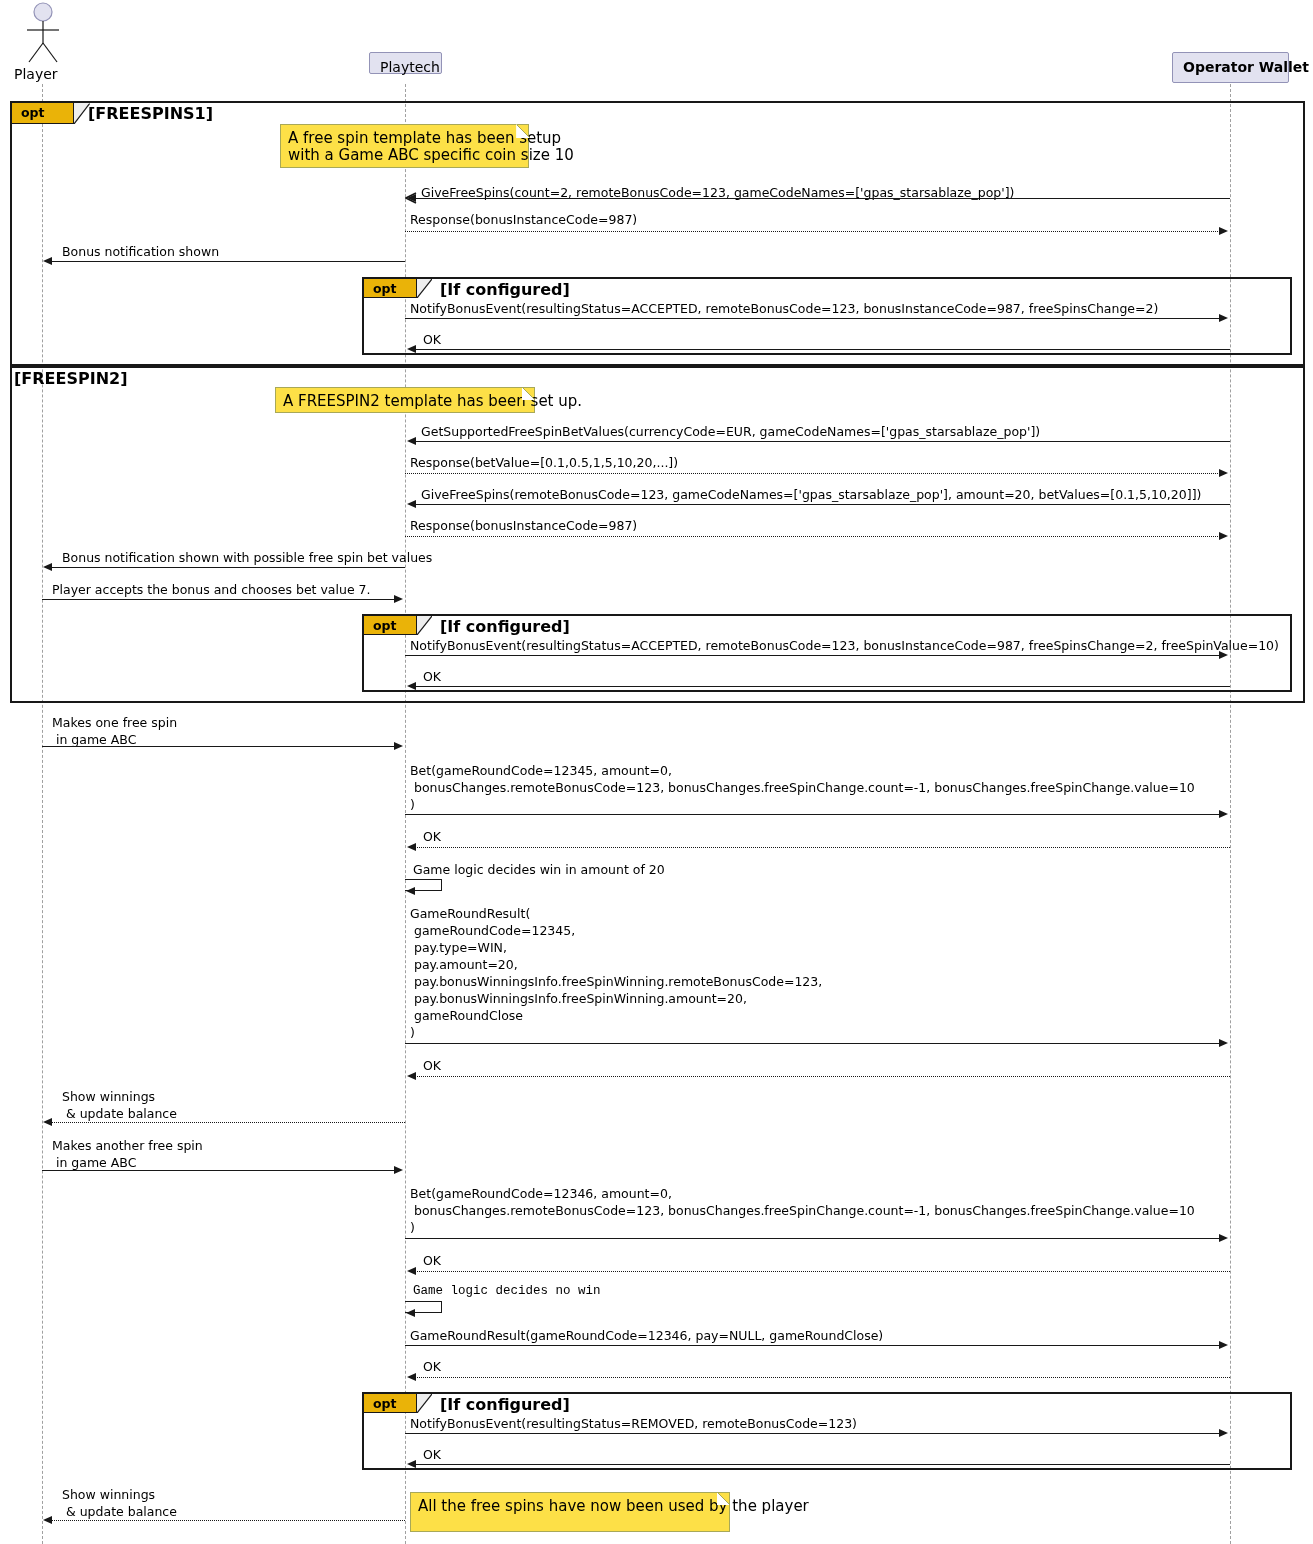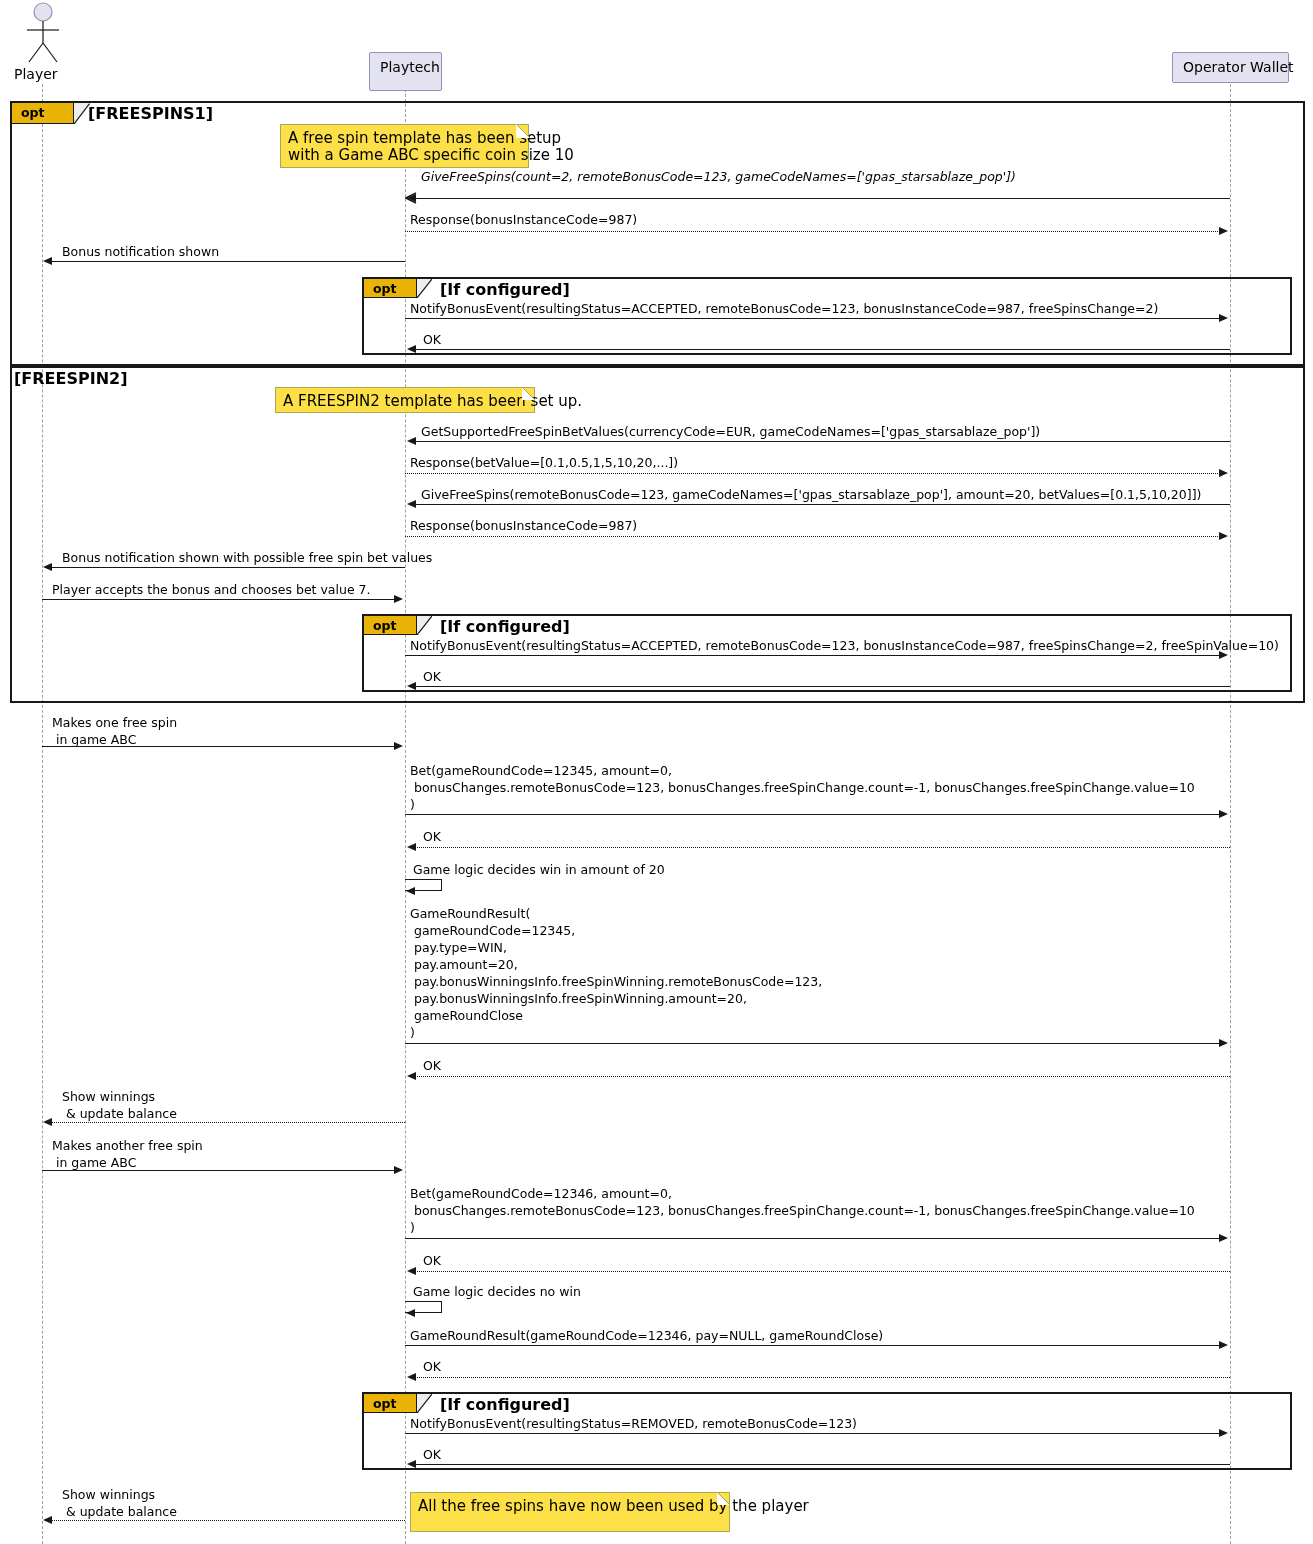--- a/index.html
+++ b/index.html
@@ -137,42 +137,42 @@
 
   <svg class="abs" style="left:22px; top:2px; width:42px; height:62px;" viewBox="0 0 42 62">
     <circle cx="21" cy="10" r="9" fill="#E2E2F0" stroke="#9393B7" stroke-width="1.2"></circle>
     <line x1="21" y1="19" x2="21" y2="41" stroke="#181818" stroke-width="1.2"></line>
     <line x1="5" y1="28" x2="37" y2="28" stroke="#181818" stroke-width="1.2"></line>
     <line x1="21" y1="41" x2="7" y2="60" stroke="#181818" stroke-width="1.2"></line>
     <line x1="21" y1="41" x2="35" y2="60" stroke="#181818" stroke-width="1.2"></line>
   </svg>
   <div class="actor-label" style="left:14px; top:66px;">Player</div>
 
-  <div class="participant" style="left:369px; top:52px; width:73px; height:39px;">Playtech</div>
-
-  <div class="participant" style="left:1172px; top:52px; width:117px; height:31px;">Operator Wallet</div>
+  <div class="participant" style="left:369px; top:52px; width:73px; height:22px;">Playtech</div>
+
+  <div class="participant" style="left:1172px; top:52px; width:117px; height:31px;font-weight:bold;">Operator Wallet</div>
 
   <div class="fragment" style="left:10px; top:101px; width:1295px; height:265px;"></div>
   <div class="fragment-tab" style="left:12px; top:103px; width:62px; height:21px;">opt</div>
   <svg class="fragment-tab-corner" style="left:74px; top:103px; width:16px; height:21px;" viewBox="0 0 16 21">
     <path d="M0,0 L16,0 L0,21 Z" fill="#EEEEEE" stroke="none"></path>
     <path d="M16,0 L0,21" stroke="#181818" stroke-width="1.2" fill="none"></path>
     <path d="M0,0 L16,0" stroke="#EEEEEE" stroke-width="1" fill="none"></path>
   </svg>
   <div class="fragment-guard" style="left:88px; top:104px;">[FREESPINS1]</div>
 
   <div class="note" style="left:280px; top:124px; width:249px; height:44px;">A free spin template has been setup
 with a Game ABC specific coin size 10</div>
   <svg class="abs" style="left:516px; top:124px; width:14px; height:14px;" viewBox="0 0 14 14">
     <path d="M0,0 L14,14 L0,14 Z" fill="#FFFFFF" stroke="none"></path>
     <path d="M0,0 L14,14" stroke="#A8A858" stroke-width="1" fill="none"></path>
     <path d="M0,0 L0,14" stroke="#FEFECE" stroke-width="1" fill="none"></path>
   </svg>
 
-  <div class="msg-text" style="left:421px; top:168px;font-style:italic;">GiveFreeSpins(count=2, remoteBonusCode=123, gameCodeNames=['gpas_starsablaze_pop'])</div>
+  <div class="msg-text" style="left:421px; top:184px;">GiveFreeSpins(count=2, remoteBonusCode=123, gameCodeNames=['gpas_starsablaze_pop'])</div>
   <div class="msg-line" style="left:411px; top:198px; width:819px;"></div>
   <svg class="arrow" style="left:405px; top:192px;" viewBox="0 0 12 12">
     <path d="M11,1 L1,6 L11,11" fill="none" stroke="#181818" stroke-width="1.6"></path>
     <path d="M11,2 L2,6 L11,10 Z" fill="#181818"></path>
   </svg>
 
   <div class="msg-text" style="left:410px; top:211px;">Response(bonusInstanceCode=987)</div>
   <div class="msg-line dotted" style="left:405px; top:231px; width:819px;"></div>
   <svg class="arrow" style="left:1218px; top:225px;" viewBox="0 0 12 12">
     <path d="M1,2 L10,6 L1,10 Z" fill="#181818"></path>
@@ -336,21 +336,21 @@
   <svg class="arrow" style="left:1218px; top:1232px;" viewBox="0 0 12 12">
     <path d="M1,2 L10,6 L1,10 Z" fill="#181818"></path>
   </svg>
 
   <div class="msg-text" style="left:423px; top:1252px;">OK</div>
   <div class="msg-line dotted" style="left:411px; top:1271px; width:819px;"></div>
   <svg class="arrow" style="left:405px; top:1265px;" viewBox="0 0 12 12">
     <path d="M11,2 L2,6 L11,10 Z" fill="#181818"></path>
   </svg>
 
-  <div class="msg-text" style="left:413px; top:1283px;">Game logic decides no win</div>
+  <div class="msg-text" style="left:413px; top:1283px;font-family:Liberation Mono, monospace;">Game logic decides no win</div>
   <div class="self-msg" style="left:405px; top:1301px; width:37px; height:12px;"></div>
   <svg class="arrow" style="left:404px; top:1307px;" viewBox="0 0 12 12">
     <path d="M11,2 L2,6 L11,10 Z" fill="#181818"></path>
   </svg>
 
   <div class="msg-text" style="left:410px; top:1327px;">GameRoundResult(gameRoundCode=12346, pay=NULL, gameRoundClose)</div>
   <div class="msg-line" style="left:405px; top:1345px; width:819px;"></div>
   <svg class="arrow" style="left:1218px; top:1339px;" viewBox="0 0 12 12">
     <path d="M1,2 L10,6 L1,10 Z" fill="#181818"></path>
   </svg>

